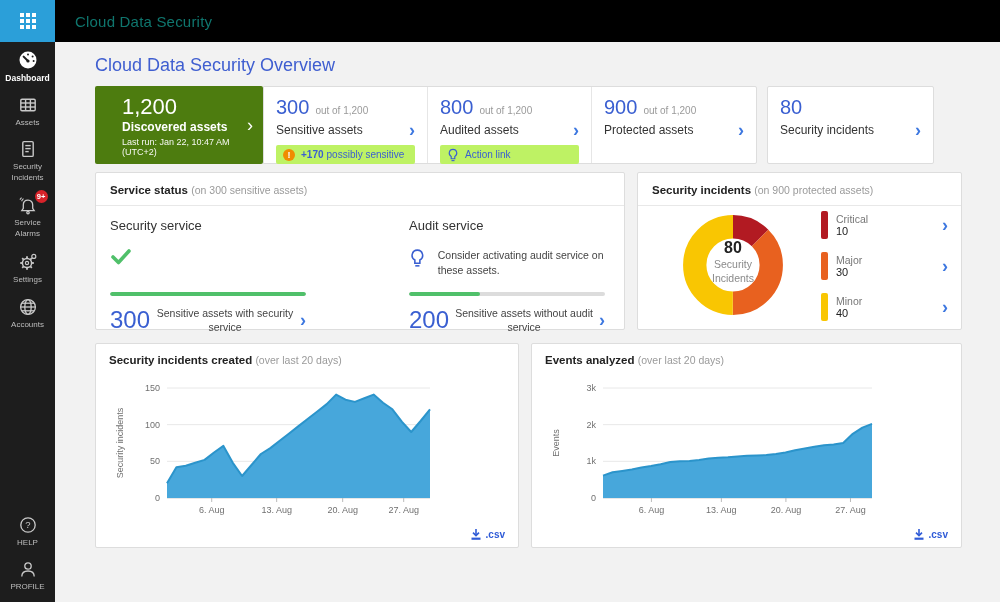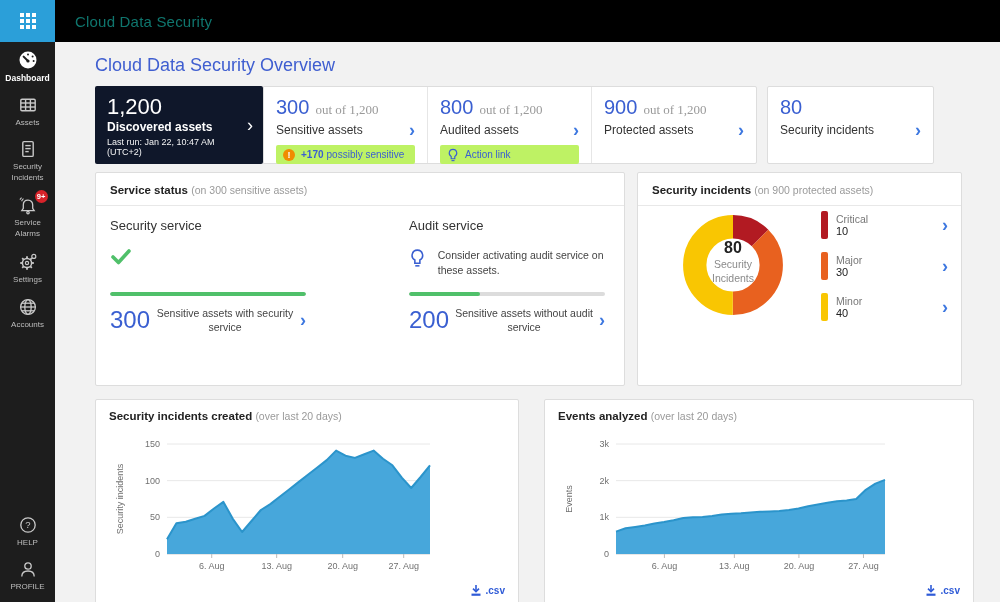--- a/index.html
+++ b/index.html
@@ -22,44 +22,44 @@
   .side-spacer { flex:1; }
   .icon-wrap { position:relative; height:20px; display:flex; align-items:center; justify-content:center; }
   .alarm-badge { position:absolute; top:-5px; right:-9px; background:#d8232a; color:#fff; font-size:7.5px; font-weight:bold; border-radius:50%; width:13px; height:13px; display:flex; align-items:center; justify-content:center; }
   
   .content { position:absolute; left:55px; top:42px; right:0; bottom:0; padding:9px 38px 0 40px; }
   .breadcrumb { font-size:10px; color:#9a9a9a; }
   .breadcrumb .bc-root { color:#3f5ed0; font-weight:bold; cursor:pointer; }
   .page-title { font-size:18px; color:#3f5ed0; margin-top:4px; }
   
   .stats-row { display:flex; margin-top:10px; height:78px; }
-  .card-blue { width:168px; background:#0f172a; color:#fff; border-radius:2px; padding:8px 12px; position:relative; cursor:pointer; }
+  .card-blue { width:168px; background:#4d7c0f; color:#fff; border-radius:2px; padding:8px 27px; position:relative; cursor:pointer; }
   .card-blue .big { font-size:22px; line-height:1.15; }
   .card-blue .lbl { font-size:12px; font-weight:bold; margin-top:1px; }
   .card-blue .sub { font-size:9px; margin-top:3px; opacity:.95; }
   .chev { color:#3e78e0; font-size:18px; font-weight:bold; line-height:1; cursor:pointer; }
   .chev::before { content:"\203A"; }
   .chev-white { position:absolute; right:10px; top:50%; transform:translateY(-50%); color:#fff; font-size:18px; }
   .chev-white::before { content:"\203A"; }
   .card-group { display:flex; background:#fff; border:1px solid #ddd; border-radius:0 2px 2px 0; }
   .card { width:164px; padding:9px 12px; border-right:1px solid #e6e6e6; position:relative; cursor:pointer; }
   .card:last-child { border-right:none; }
   .val-row { display:flex; align-items:baseline; }
   .val { font-size:20px; color:#3a5fd1; }
-  .qual { font-size:13px; color:#9a9a9a; margin-left:6px;font-family:Liberation Serif, serif; }
+  .qual { font-size:10px; color:#9a9a9a; margin-left:6px; }
   .lbl-row { display:flex; align-items:center; justify-content:space-between; margin-top:2px; }
   .card-lbl { font-size:12px; color:#333; }
   .card-badge { margin-top:6px; background:#bef264; border-radius:2px; height:19px; display:flex; align-items:center; padding:4px 7px; font-size:10px; color:#3a5fd1; cursor:pointer; }
   .card-badge b { margin-right:3px; }
   .warn-dot { width:12px; height:12px; border-radius:50%; background:#f08c00; color:#fff; font-size:9px; font-weight:bold; display:flex; align-items:center; justify-content:center; margin-right:6px; flex:0 0 auto; }
   .warn-dot::before { content:"!"; }
   .gap10 { width:10px; }
   .card-single { width:167px; background:#fff; border:1px solid #ddd; border-radius:2px; padding:9px 12px; cursor:pointer; }
   
-  .mid-row { display:flex; margin-top:8px; height:214px; }
+  .mid-row { display:flex; margin-top:8px; height:158px; }
   .panel { background:#fff; border:1px solid #ddd; border-radius:2px; }
   .panel-head { font-size:11.5px; padding:11px 14px 0 14px; }
   .panel-head b { color:#222; }
   .panel-head .sub { color:#9a9a9a; font-size:10.5px; }
   .panel-hr { border:none; border-top:1px solid #e8e8e8; margin:9px 0 0 0; }
   .panel-service { width:530px; }
   .svc-cols { display:flex; padding:12px 14px 0 14px; }
   .svc-col { width:196px; }
   .svc-col + .svc-col { margin-left:103px; }
   .svc-title { font-size:13px; color:#333; }
@@ -77,21 +77,21 @@
   .donut-center .l { font-size:10.5px; color:#8a8a8a; line-height:1.35; }
   .legend { position:absolute; left:183px; top:38px; right:13px; }
   .leg-row { display:flex; align-items:center; margin-bottom:13px; cursor:pointer; }
   .swatch { width:7px; height:28px; border-radius:2px; flex:0 0 auto; }
   .leg-texts { margin-left:8px; flex:1; }
   .leg-name { font-size:10.5px; color:#777; }
   .leg-val { font-size:11px; color:#222; }
   
   .charts-row { display:flex; margin-top:13px; height:205px; }
   .panel-chart { width:425px; padding:10px 13px; position:relative; }
-  .panel-chart.right { width:432px; margin-left:25px; }
+  .panel-chart.right { width:432px; margin-left:12px; }
   .chart-title { font-size:11.5px; }
   .chart-title b { color:#222; }
   .chart-title .sub { color:#9a9a9a; font-size:10.5px; }
   .chart-svg { margin-top:8px; display:block; }
   .csv-link { position:absolute; right:13px; bottom:7px; display:flex; align-items:center; color:#2f5bd7; font-size:10px; font-weight:bold; cursor:pointer; }
   .csv-link svg { margin-right:4px; }
   svg text { font-family:"Liberation Sans", sans-serif; }
 </style>
 </head>
 <body>

